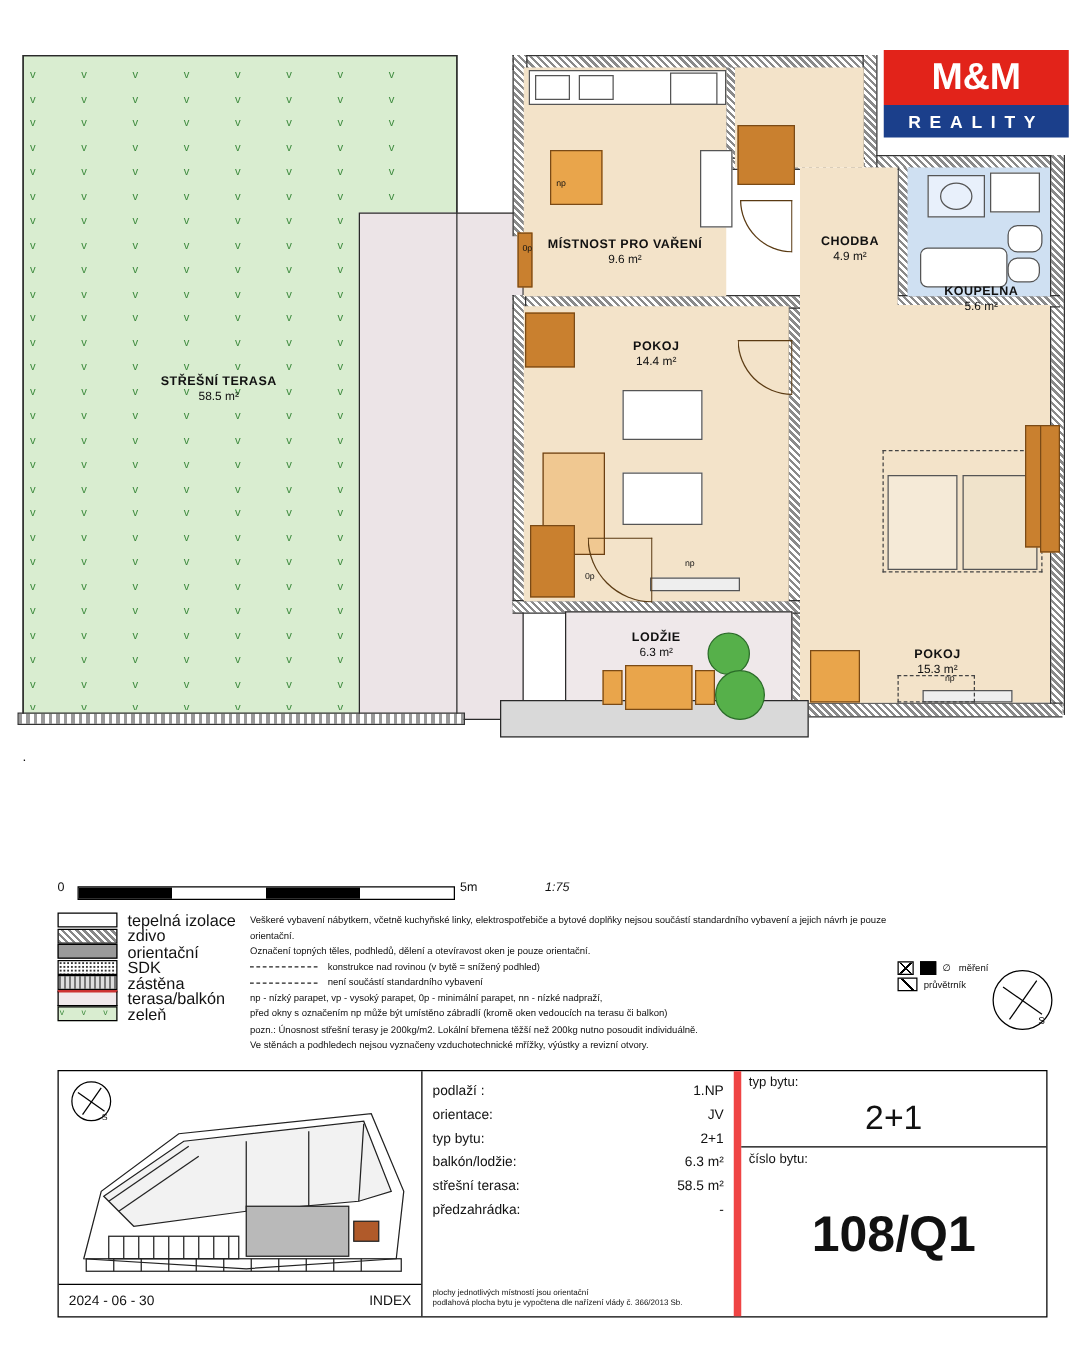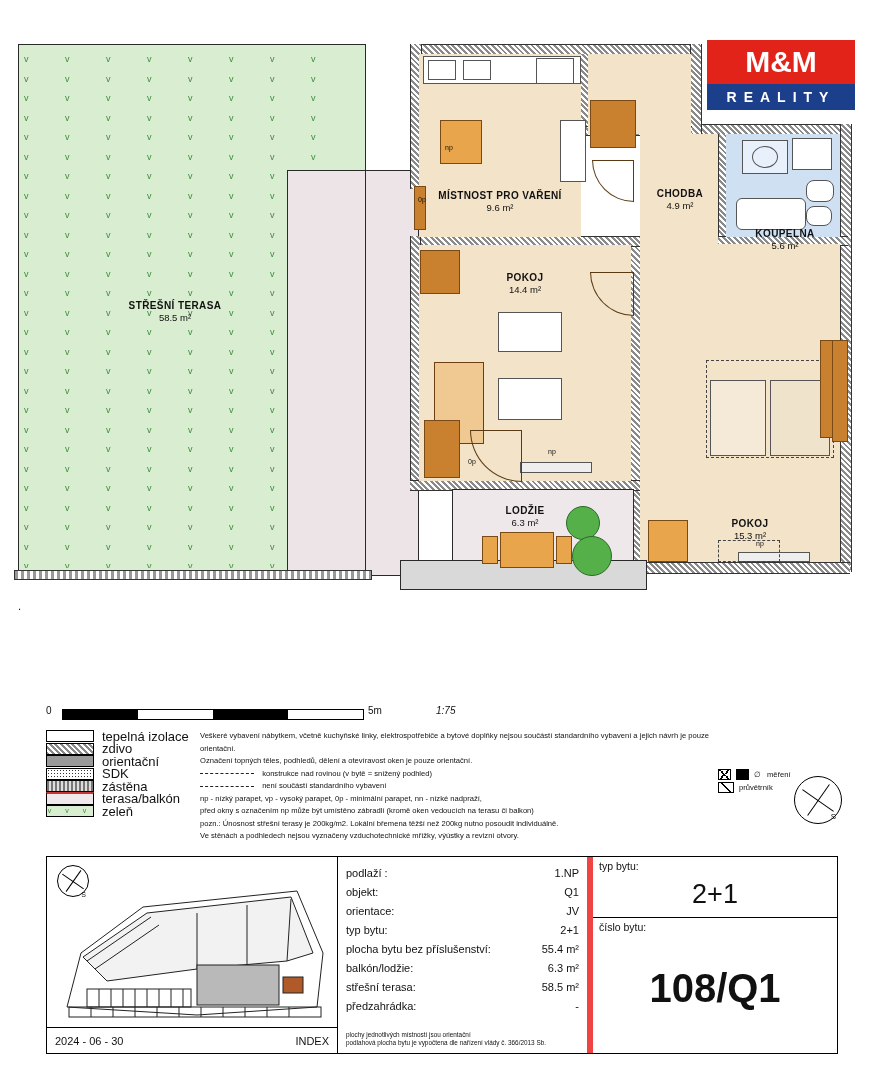--- a/index.html
+++ b/index.html
@@ -328,34 +328,26 @@
       <span>INDEX</span>
     </div>
   </div>
 
   <div class="tb-mid">
     <div class="tb-row">
       <span class="k">podlaží :</span>
       <span class="v">1.NP</span>
     </div>
     <div class="tb-row">
-      <span class="k">objekt:</span>
-      <span class="v">Q1</span>
-    </div>
-    <div class="tb-row">
       <span class="k">orientace:</span>
       <span class="v">JV</span>
     </div>
     <div class="tb-row">
       <span class="k">typ bytu:</span>
       <span class="v">2+1</span>
-    </div>
-    <div class="tb-row">
-      <span class="k">plocha bytu bez příslušenství:</span>
-      <span class="v">55.4 m²</span>
     </div>
     <div class="tb-row">
       <span class="k">balkón/lodžie:</span>
       <span class="v">6.3 m²</span>
     </div>
     <div class="tb-row">
       <span class="k">střešní terasa:</span>
       <span class="v">58.5 m²</span>
     </div>
     <div class="tb-row">

